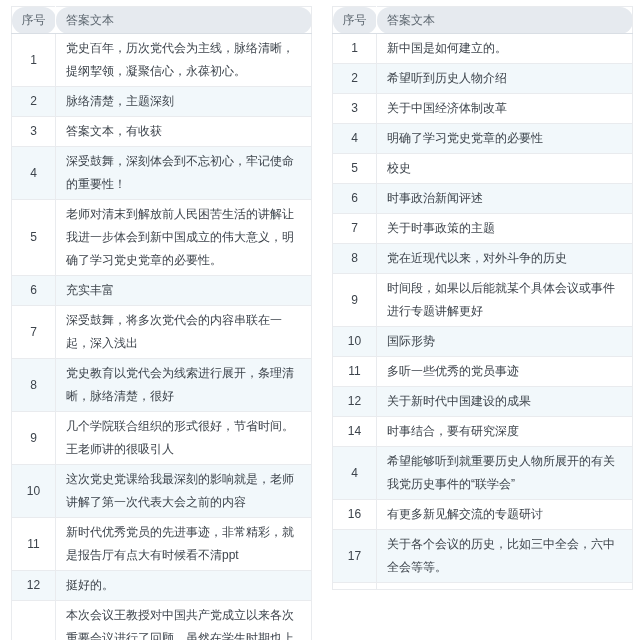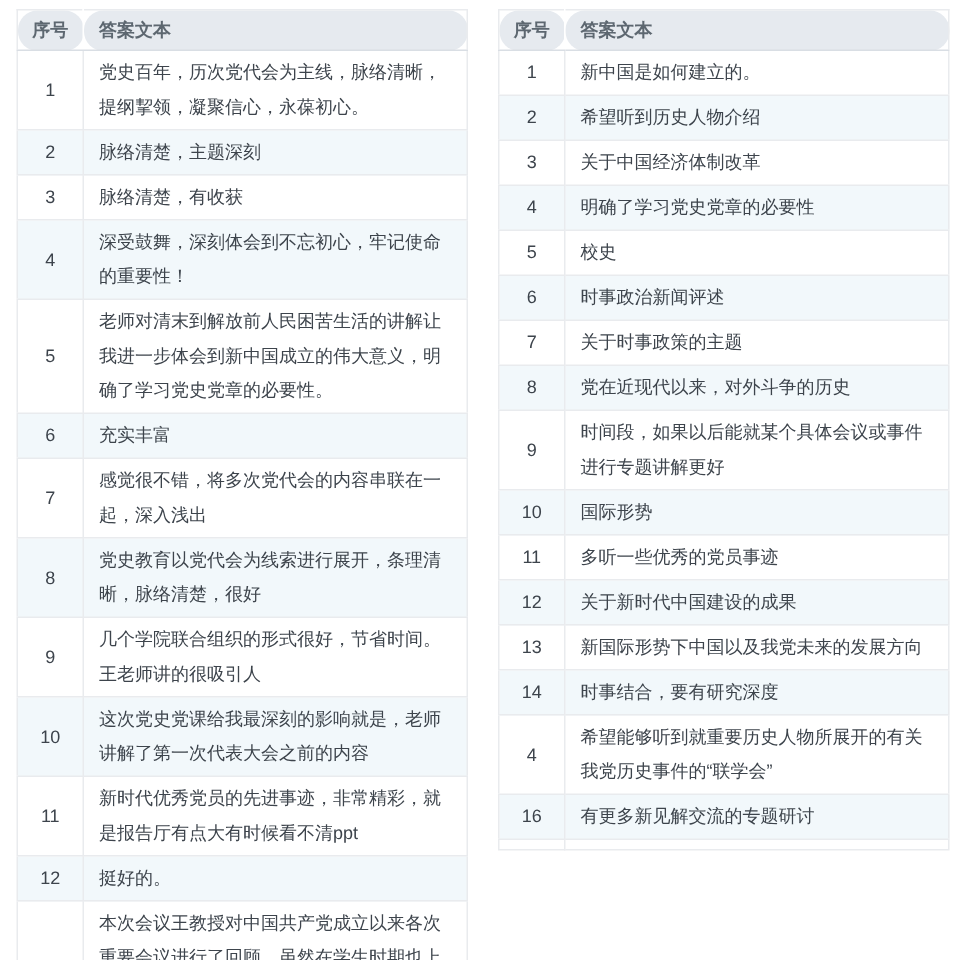--- a/index.html
+++ b/index.html
@@ -24,21 +24,21 @@
     width:100%;
     border-collapse:collapse;
     table-layout:fixed;
     border:1px solid var(--border);
     font-size:12px;
     color:var(--text);
   }
   table.answers-table thead th{
     background:var(--header-bg);
     color:var(--header-text);
-    font-weight:bold;
+    font-weight:normal;
     font-size:12px;
     height:27px;
     padding:0 10px;
     border-bottom:1px solid var(--header-border);
     text-align:left;
     vertical-align:middle;
     border-radius:13px;
   }
   table.answers-table thead th.col-no{
     width:44px;
@@ -78,37 +78,37 @@
         <tr>
           <td class="col-no">1</td>
           <td>党史百年，历次党代会为主线，脉络清晰，提纲挈领，凝聚信心，永葆初心。</td>
         </tr>
         <tr>
           <td class="col-no">2</td>
           <td>脉络清楚，主题深刻</td>
         </tr>
         <tr>
           <td class="col-no">3</td>
-          <td>脉络清楚，有收获</td>
+          <td>答案文本，有收获</td>
         </tr>
         <tr>
           <td class="col-no">4</td>
           <td>深受鼓舞，深刻体会到不忘初心，牢记使命的重要性！</td>
         </tr>
         <tr>
           <td class="col-no">5</td>
           <td>老师对清末到解放前人民困苦生活的讲解让我进一步体会到新中国成立的伟大意义，明确了学习党史党章的必要性。</td>
         </tr>
         <tr>
           <td class="col-no">6</td>
           <td>充实丰富</td>
         </tr>
         <tr>
           <td class="col-no">7</td>
-          <td>感觉很不错，将多次党代会的内容串联在一起，深入浅出</td>
+          <td>深受鼓舞，将多次党代会的内容串联在一起，深入浅出</td>
         </tr>
         <tr>
           <td class="col-no">8</td>
           <td>党史教育以党代会为线索进行展开，条理清晰，脉络清楚，很好</td>
         </tr>
         <tr>
           <td class="col-no">9</td>
           <td>几个学院联合组织的形式很好，节省时间。王老师讲的很吸引人</td>
         </tr>
         <tr>
@@ -180,35 +180,35 @@
         </tr>
         <tr>
           <td class="col-no">11</td>
           <td>多听一些优秀的党员事迹</td>
         </tr>
         <tr>
           <td class="col-no">12</td>
           <td>关于新时代中国建设的成果</td>
         </tr>
         <tr>
-          <td class="col-no">13</td>
-          <td>新国际形势下中国以及我党未来的发展方向</td>
-        </tr>
-        <tr>
           <td class="col-no">14</td>
           <td>时事结合，要有研究深度</td>
         </tr>
         <tr>
           <td class="col-no">4</td>
           <td>希望能够听到就重要历史人物所展开的有关我党历史事件的“联学会”</td>
         </tr>
         <tr>
           <td class="col-no">16</td>
           <td>有更多新见解交流的专题研讨</td>
         </tr>
         <tr>
+          <td class="col-no">17</td>
+          <td>关于各个会议的历史，比如三中全会，六中全会等等。</td>
+        </tr>
+        <tr>
           <td class="col-no"></td>
           <td></td>
         </tr>
       </tbody>
   </table>
 
 </div>
 
 </body></html>

